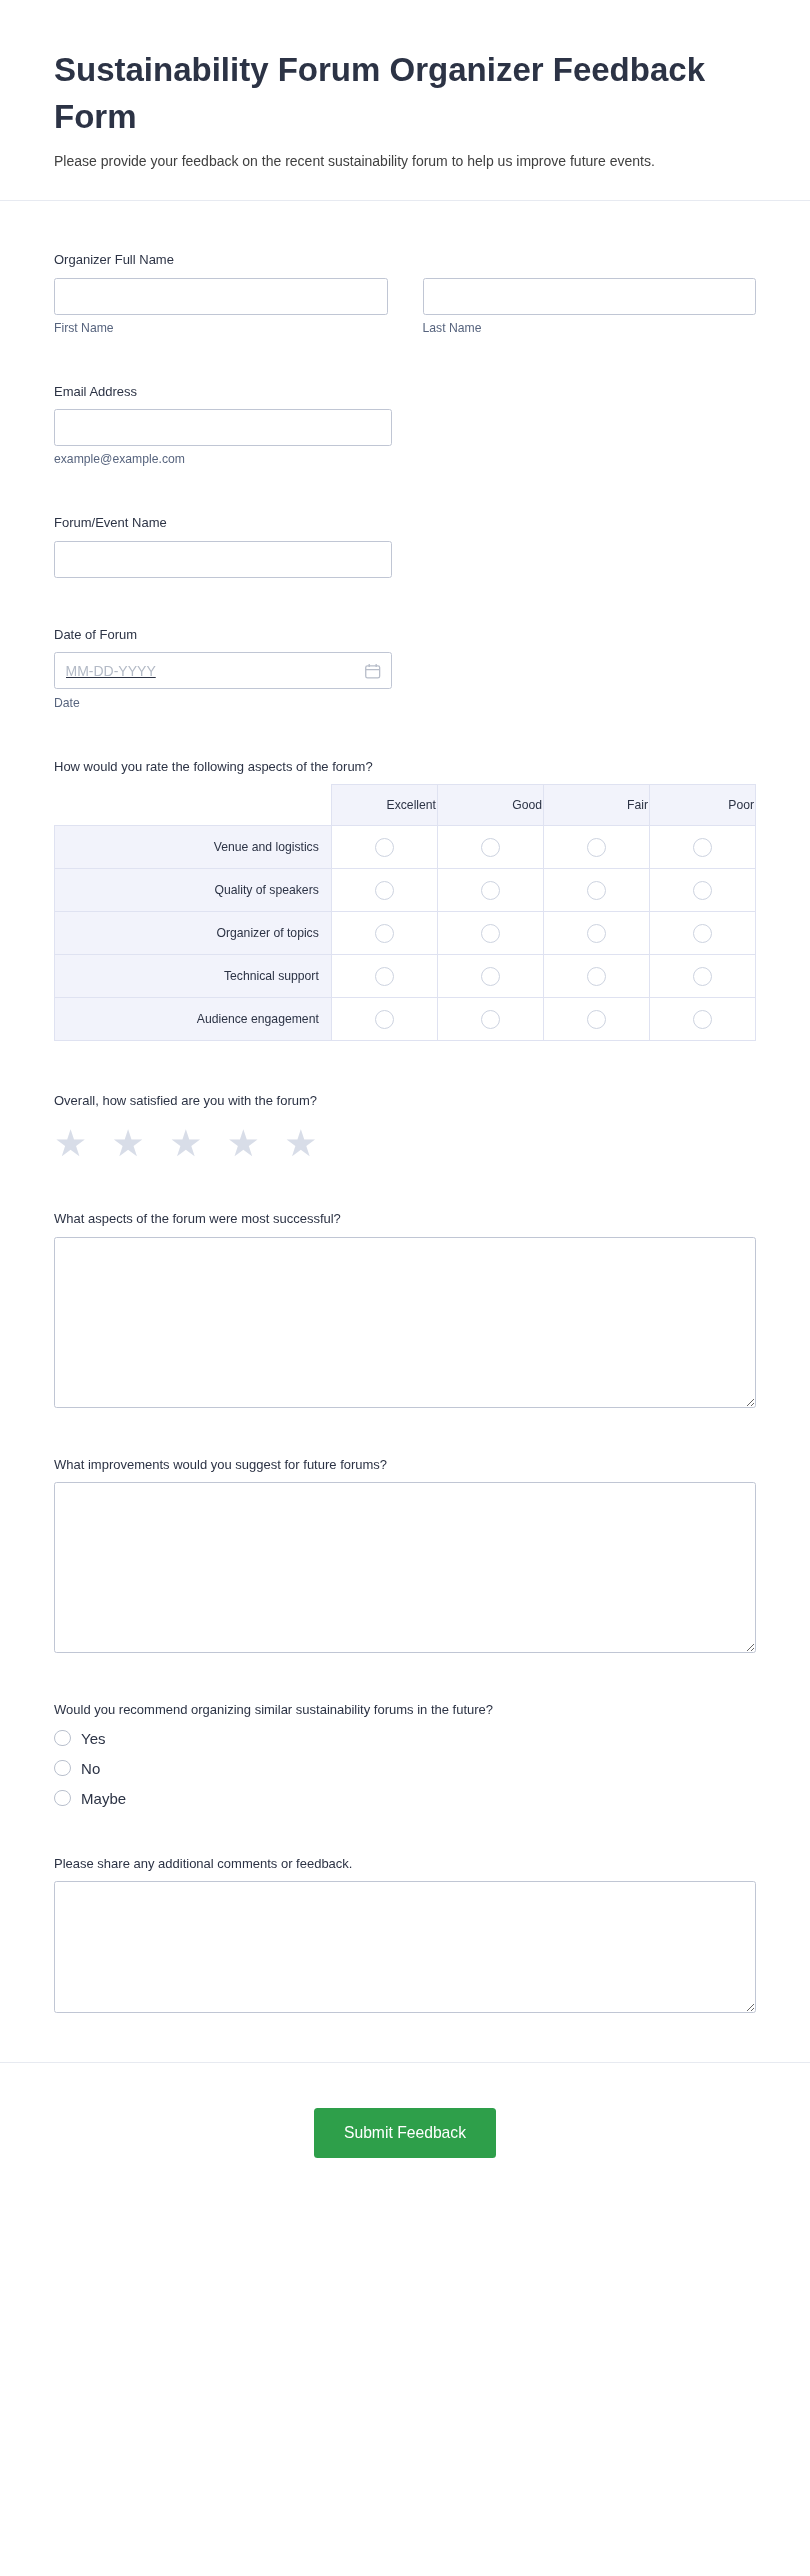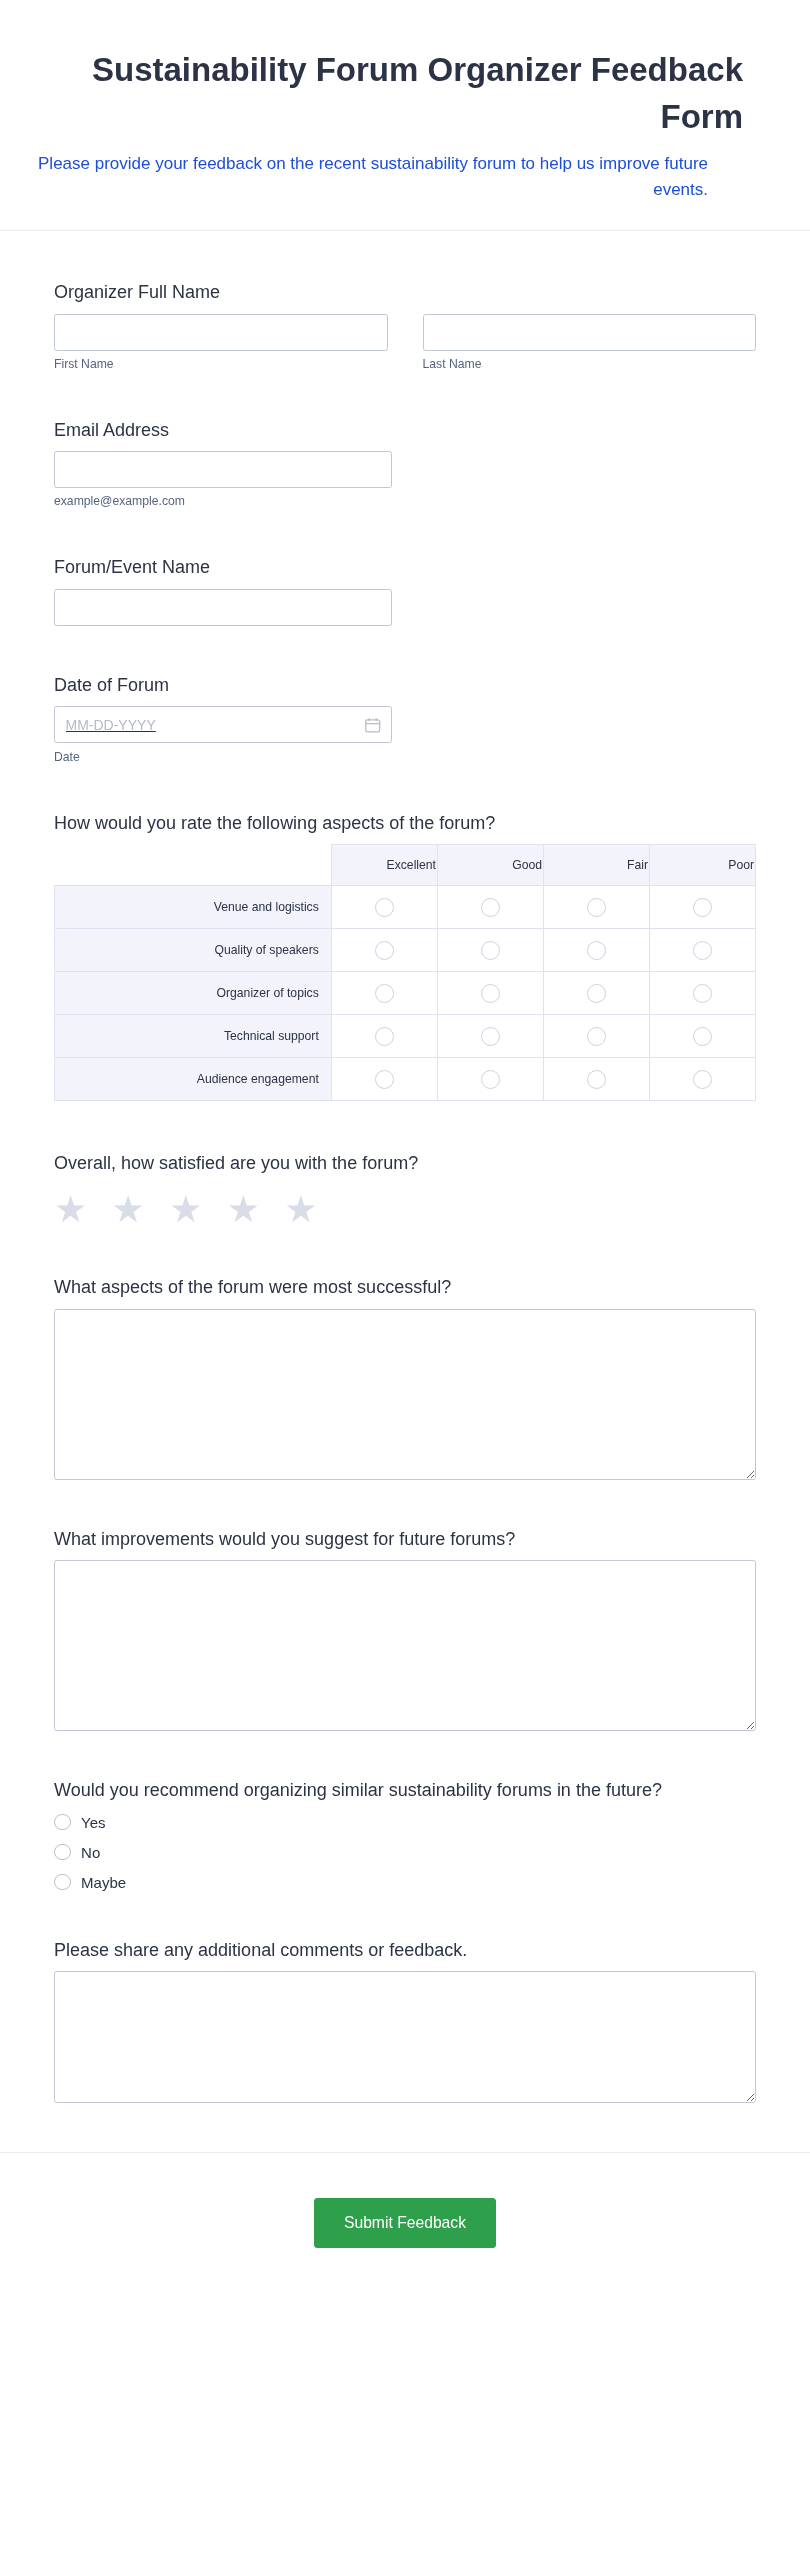--- a/index.html
+++ b/index.html
@@ -6,30 +6,30 @@
   html, body { margin: 0; padding: 0; }
   body {
     width: 810px;
     min-height: 2576px;
     background: #ffffff;
     font-family: "Liberation Sans", "DejaVu Sans", sans-serif;
     color: #2c3345;
   }
 
   
-  .header { padding: 47px 29px 28px; text-align: right; }
+  .header { padding: 47px 54px 28px; }
   .title { font-size: 33px; font-weight: 700; line-height: 1.42; color: #2c3345; max-width: 714px; }
-  .subtitle { margin-top: 10.5px; font-size: 17px; line-height: 1.5; color: #1d4ed8; max-width: 679px; }
+  .subtitle { margin-top: 10.5px; font-size: 14px; line-height: 1.5; color: #404040; max-width: 679px; }
 
   .divider { border: none; border-top: 0.9px solid #e7eaf1; margin: 0; width: 100%; }
 
   
   .form-body { padding: 51px 54px 0; }
   .field { margin-bottom: 49px; }
-  .label { font-size: 18px; color: #2c3345; margin-bottom: 10.5px; }
+  .label { font-size: 13px; color: #2c3345; margin-bottom: 10.5px; }
   .row { display: flex; gap: 35px; }
   .col { width: 338px; }
   .text-input {
     width: 100%; height: 37px;
     border: 0.9px solid #c0c6d4; border-radius: 2.6px;
     padding: 0 10.5px; font-size: 14px; color: #2c3345;
     font-family: inherit; outline: none; background: #fff;
   }
   .text-input::placeholder { color: #b3bac6; }
   .half { width: 338px; }

